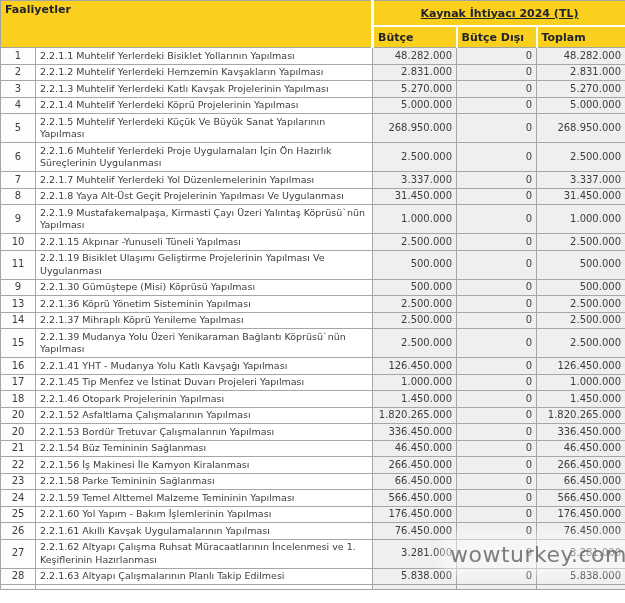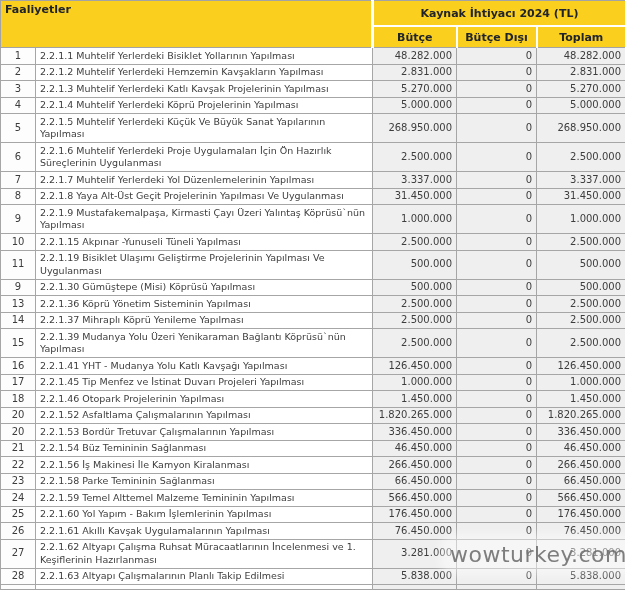--- a/index.html
+++ b/index.html
@@ -39,23 +39,24 @@
     text-align:left;
     vertical-align:top;
     height:38px;
     border-right:3px solid #fff;
     border-bottom:1px solid var(--border);
   }
   th.th-group{
     text-align:center;
     height:20px;
     border-bottom:2px solid #fff;
+    text-decoration:underline;
   }
   th.th-sub{
-    text-align:center;
+    text-align:left;
     height:16px;
     border-left:2px solid #fff;
     border-bottom:1px solid var(--border);
   }
 
   td{
     border:1px solid #A6A6A6;
     font-size:9.5px;
     line-height:12.5px;
     color:var(--body-text);

